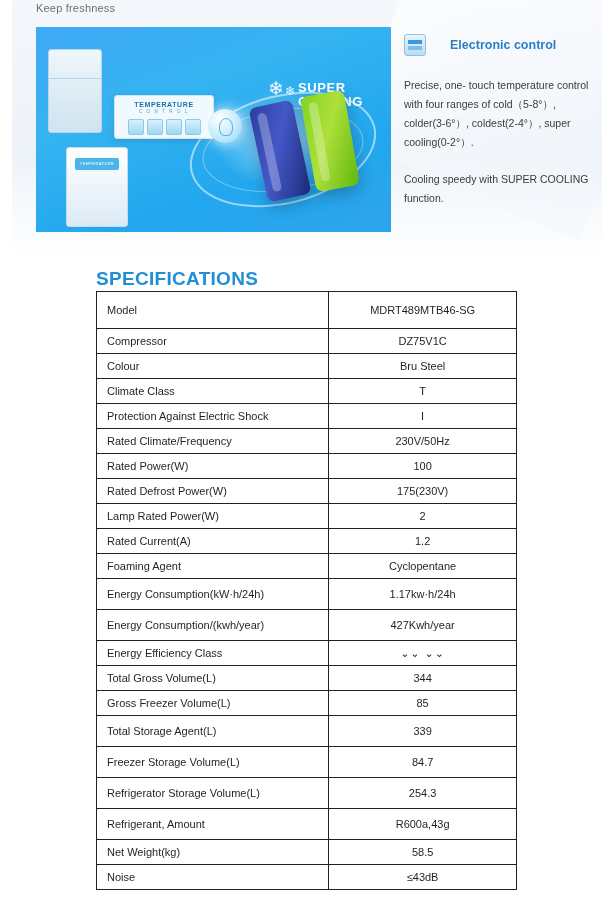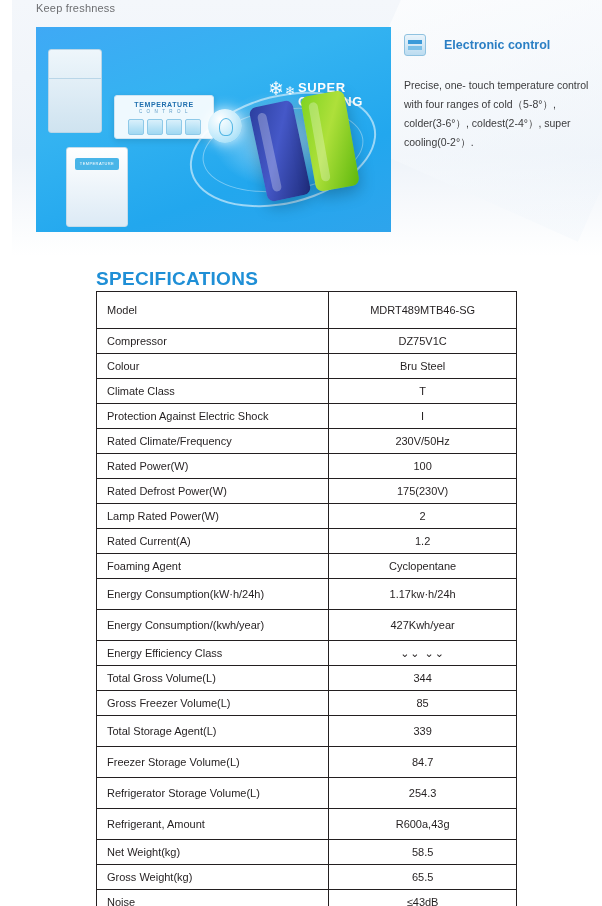--- a/index.html
+++ b/index.html
@@ -213,21 +213,21 @@
   
   .right-col {
     position: absolute;
     left: 404px;
     top: 34px;
     width: 190px;
   }
   .ec-head {
     display: flex;
     align-items: center;
-    gap: 18px;
+    gap: 24px;
   }
   .ec-icon {
     width: 20px; height: 20px;
     background: linear-gradient(180deg,#eaf4fb,#bcdcf0);
     border: 1px solid #8fc2e0;
     border-radius: 3px;
     position: relative;
   }
   .ec-icon:after {
     content: "";
@@ -338,20 +338,21 @@
     </div>
   </div>
 
   <div class="right-col">
     <div class="ec-head">
       <span class="ec-icon"></span>
       <span class="ec-title">Electronic control</span>
     </div>
     <div class="ec-body">
       <p>Precise, one- touch temperature control with four ranges of cold（5-8°）, colder(3-6°）, coldest(2-4°）, super cooling(0-2°）.</p>
+      <p>Cooling speedy with SUPER COOLING function.</p>
     </div>
   </div>
 </div>
 
 <div class="spec-title">SPECIFICATIONS</div>
 
 <table class="spec">
   <tbody>
     <tr class="tall">
       <td class="key">Model</td>
@@ -431,22 +432,18 @@
     </tr>
     <tr class="tall2">
       <td class="key">Refrigerant, Amount</td>
       <td class="val">R600a,43g</td>
     </tr>
     <tr>
       <td class="key">Net Weight(kg)</td>
       <td class="val">58.5</td>
     </tr>
     <tr>
-      <td class="key">Gross Weight(kg)</td>
-      <td class="val">65.5</td>
-    </tr>
-    <tr>
       <td class="key">Noise</td>
       <td class="val">≤43dB</td>
     </tr>
 
   </tbody>
 </table>
 
 </body></html>

